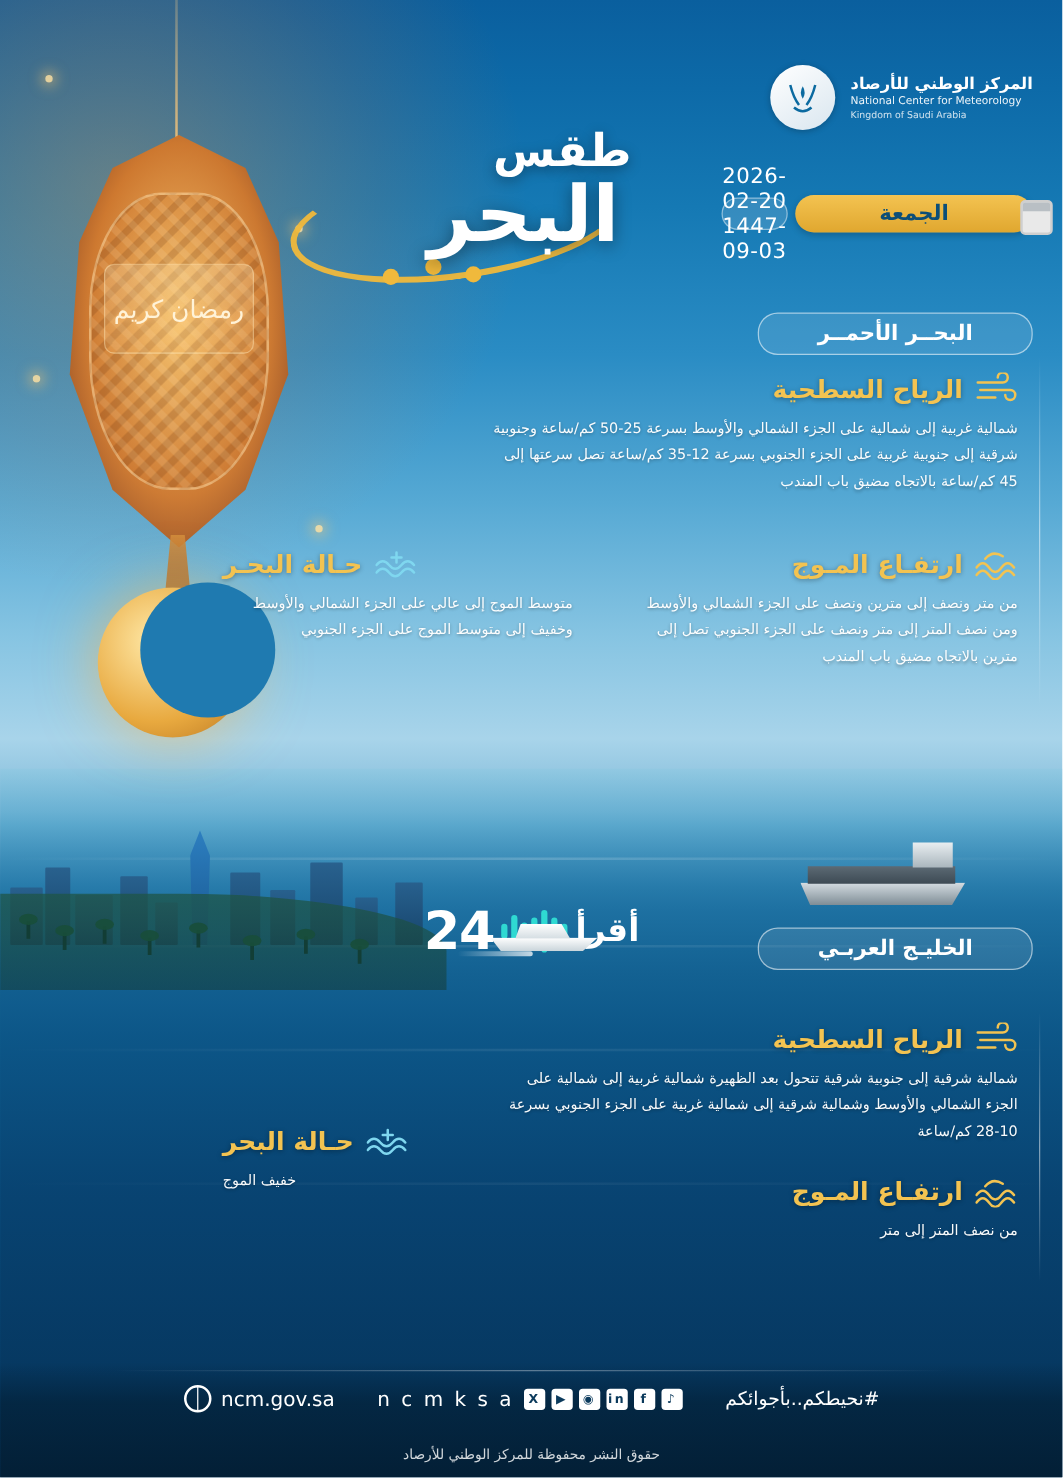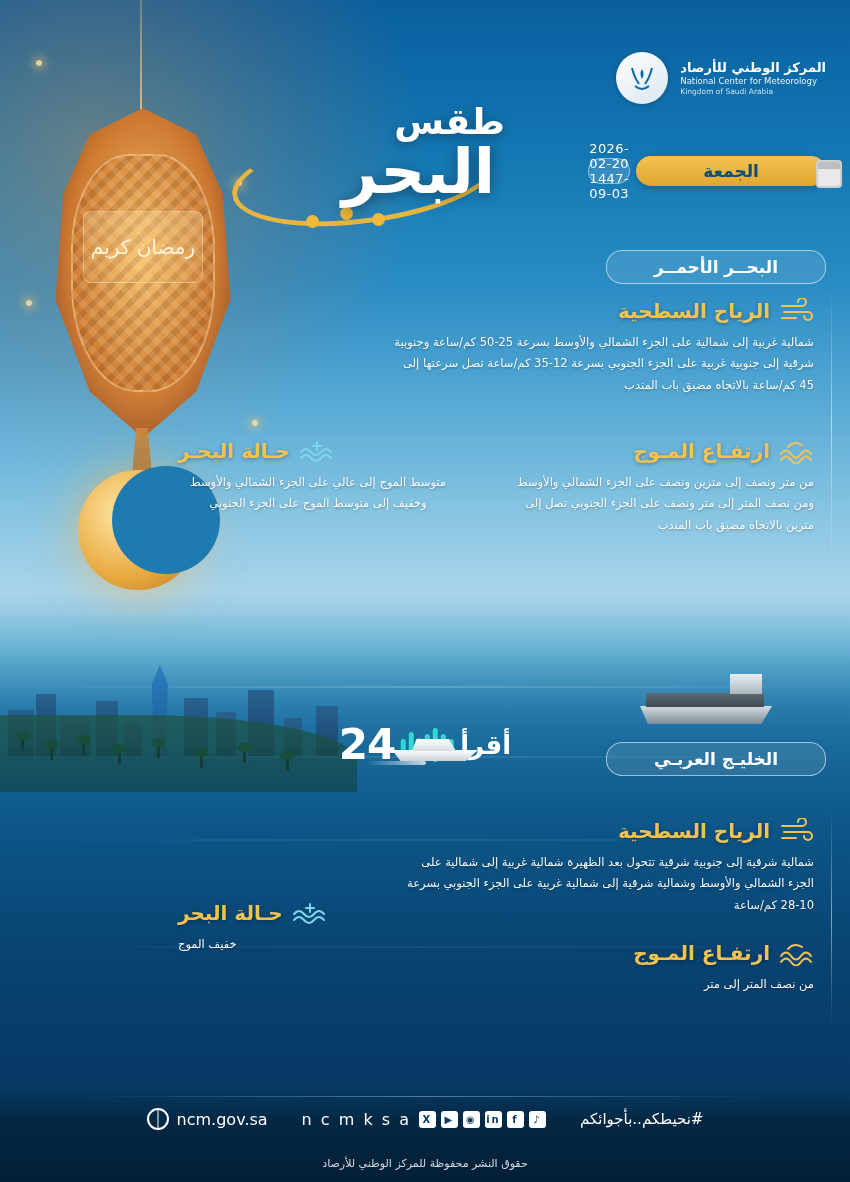--- a/index.html
+++ b/index.html
@@ -200,21 +200,21 @@
     width: 190px; height: 30px; border-radius: 16px;
     background: linear-gradient(to bottom, #f3c351, #e0a72f);
     color: #0c4e78; font-weight: bold; font-size: 17px;
     display: flex; align-items: center; justify-content: center;
     box-shadow: 0 2px 6px rgba(0,0,0,.22);
   }
   .date-chip {
     width: 215px; height: 26px; border-radius: 14px;
     background: rgba(255,255,255,.14);
     border: 1px solid rgba(255,255,255,.45);
-    color: #ffffff; font-size: 13px; letter-spacing: .4px;
+    color: #ffffff; font-size: 17px; letter-spacing: .4px;
     display: flex; align-items: center; justify-content: center;
     direction: ltr;
   }
   .cal-icon {
     position: absolute; right: -16px; top: 4px;
     width: 26px; height: 28px; border-radius: 4px;
     background: #e9e9e9; border: 2px solid #cfcfcf;
   }
   .cal-icon::before {
     content: ""; position: absolute; left: 0; right: 0; top: 0; height: 7px;
@@ -457,21 +457,21 @@
     <div class="blk-head" style="justify-content:flex-end;">
       <span class="ico">
         <svg width="34" height="26" viewBox="0 0 34 26" aria-hidden="true">
           <path d="M1 14 q5 -6 10 0 t10 0 t10 0" stroke="#7fd7ef" stroke-width="2" fill="none" stroke-linecap="round"></path>
           <path d="M1 20 q5 -6 10 0 t10 0 t10 0" stroke="#7fd7ef" stroke-width="2" fill="none" stroke-linecap="round"></path>
           <path d="M13 8 h8 M17 4 v8" stroke="#7fd7ef" stroke-width="2" stroke-linecap="round"></path>
         </svg>
       </span>
       <span>حـالة البحـر</span>
     </div>
-    <div class="blk-body" style="text-align:center;">متوسط الموج إلى عالي على الجزء الشمالي والأوسط وخفيف إلى متوسط الموج على الجزء الجنوبي</div>
+    <div class="blk-body" style="text-align:right;">متوسط الموج إلى عالي على الجزء الشمالي والأوسط وخفيف إلى متوسط الموج على الجزء الجنوبي</div>
   </div>
 
   <div class="aqra">
     <span class="aqra-word">أقرأ</span>
     <span class="bars">
       <i style="height:12px;"></i>
         <i style="height:22px;"></i>
         <i style="height:34px;"></i>
       <i style="height:22px;"></i>
         <i style="height:14px;"></i>

